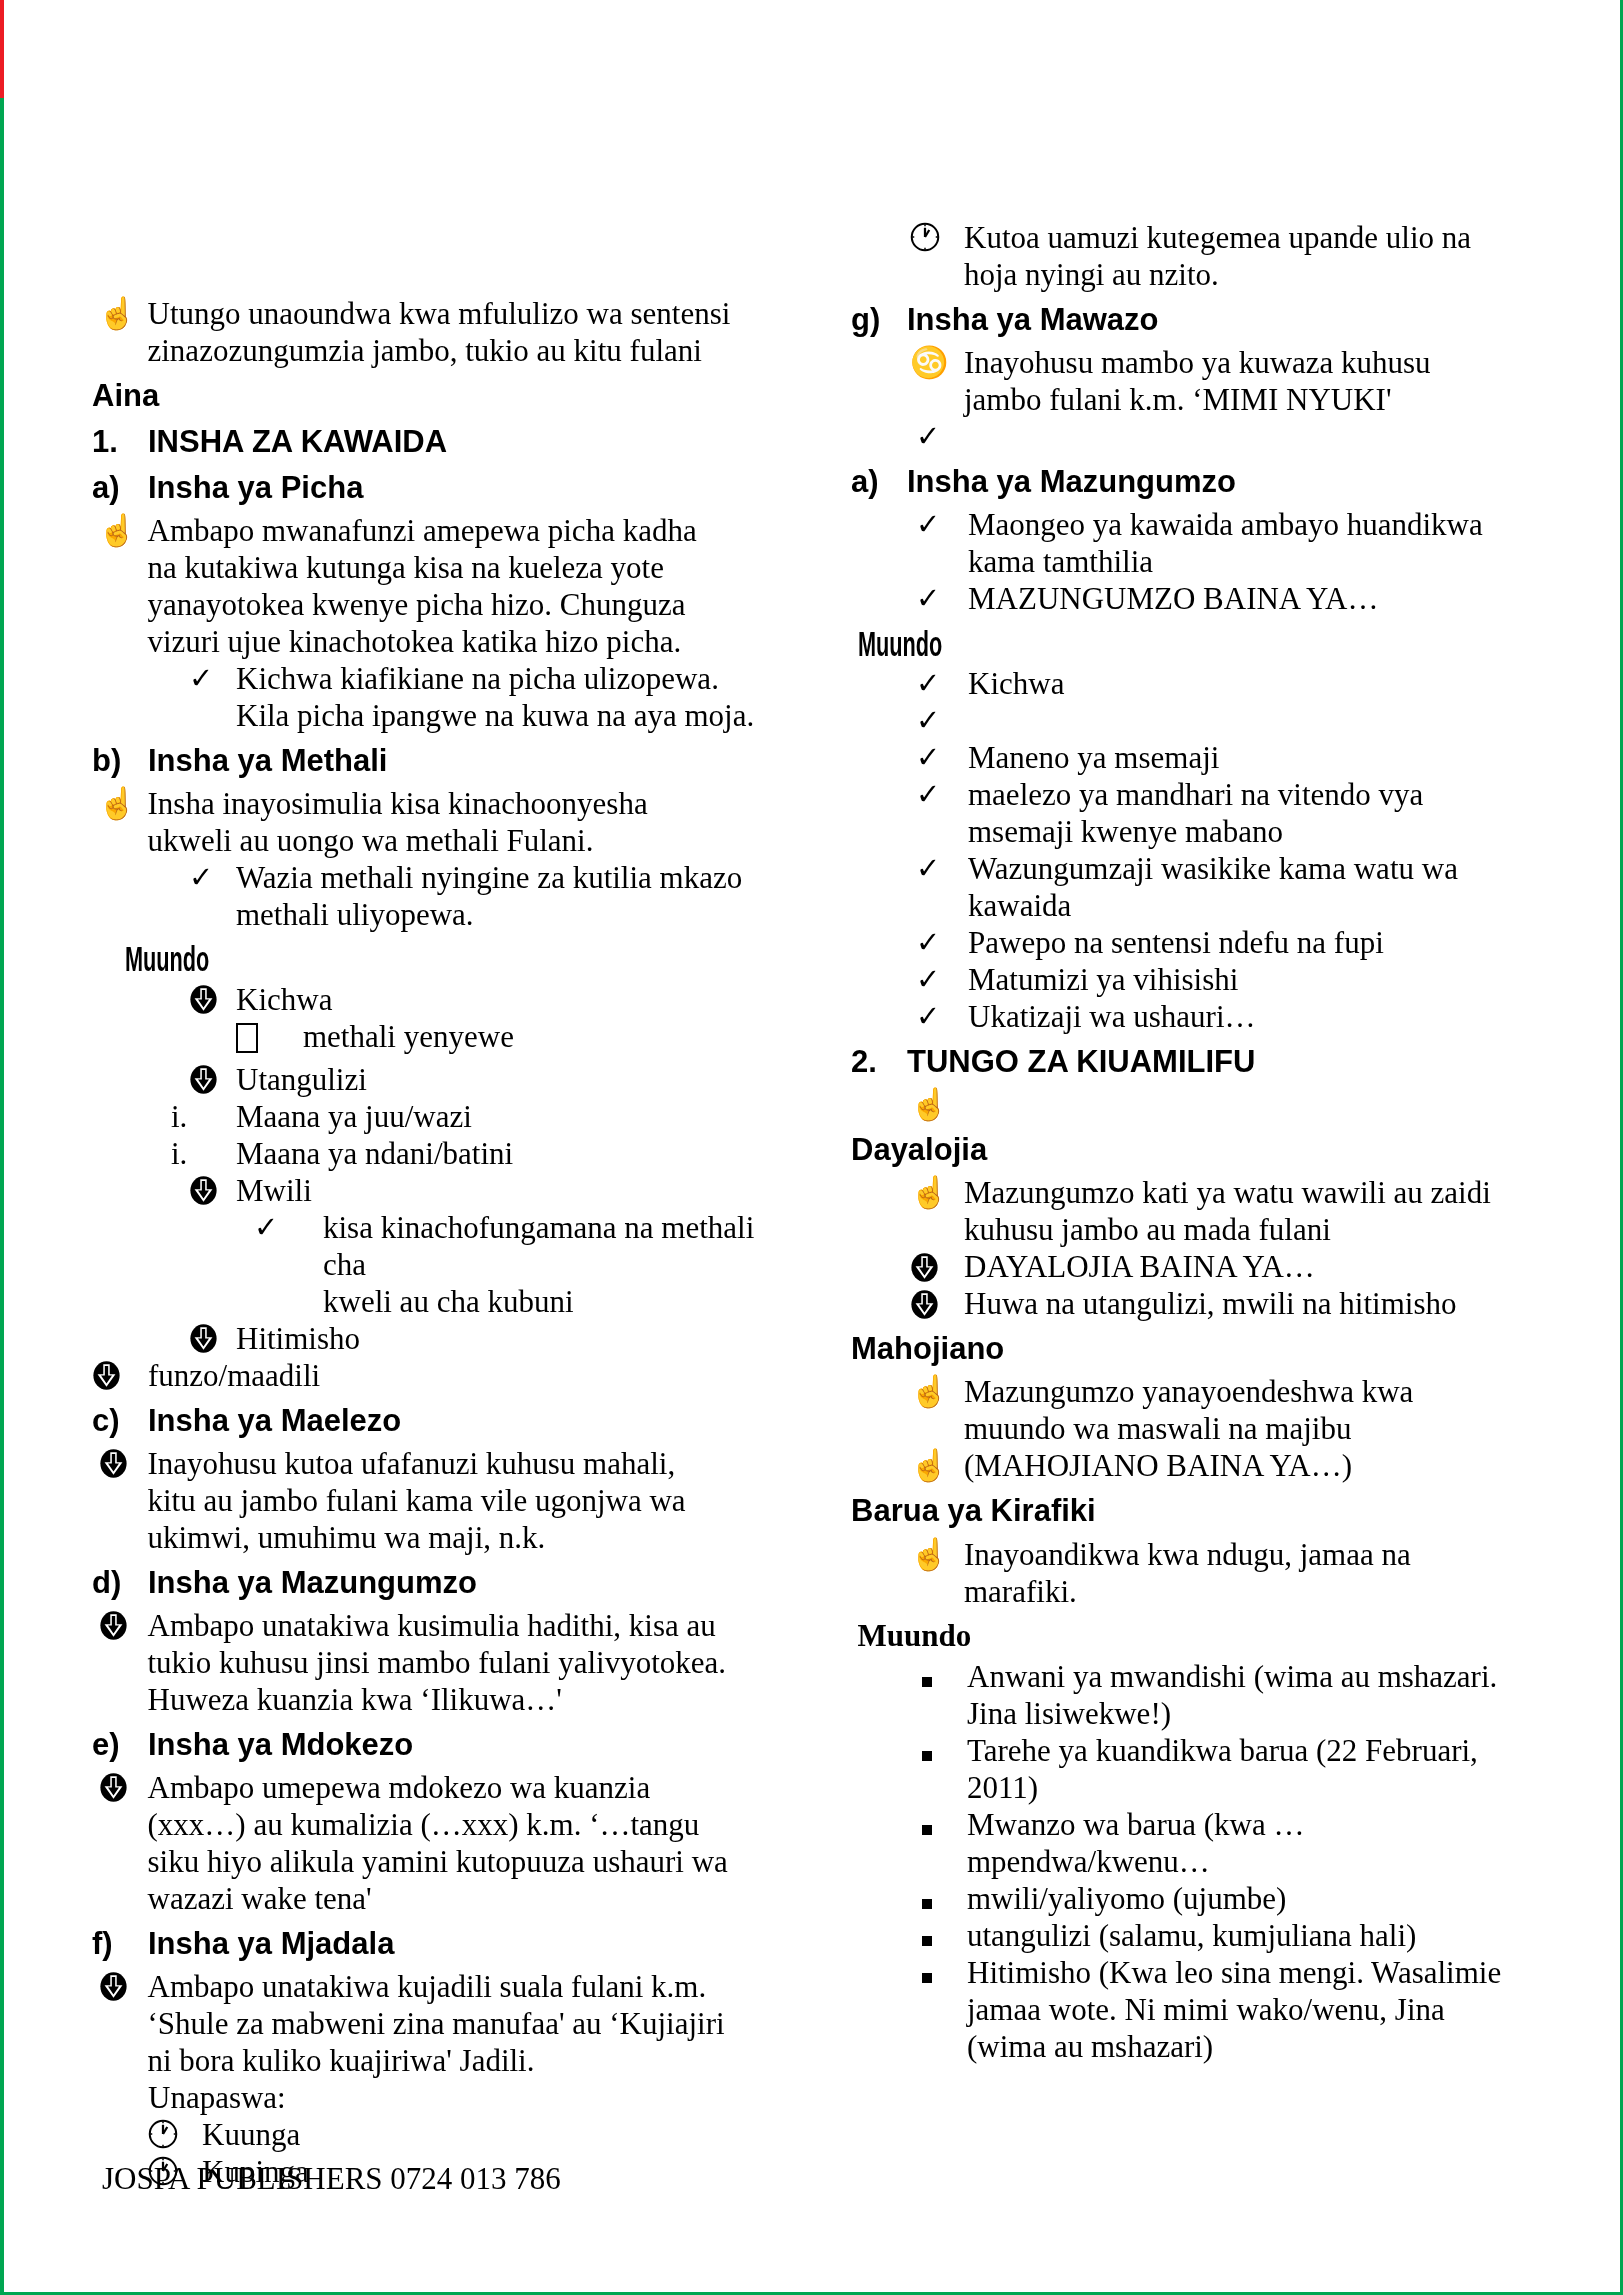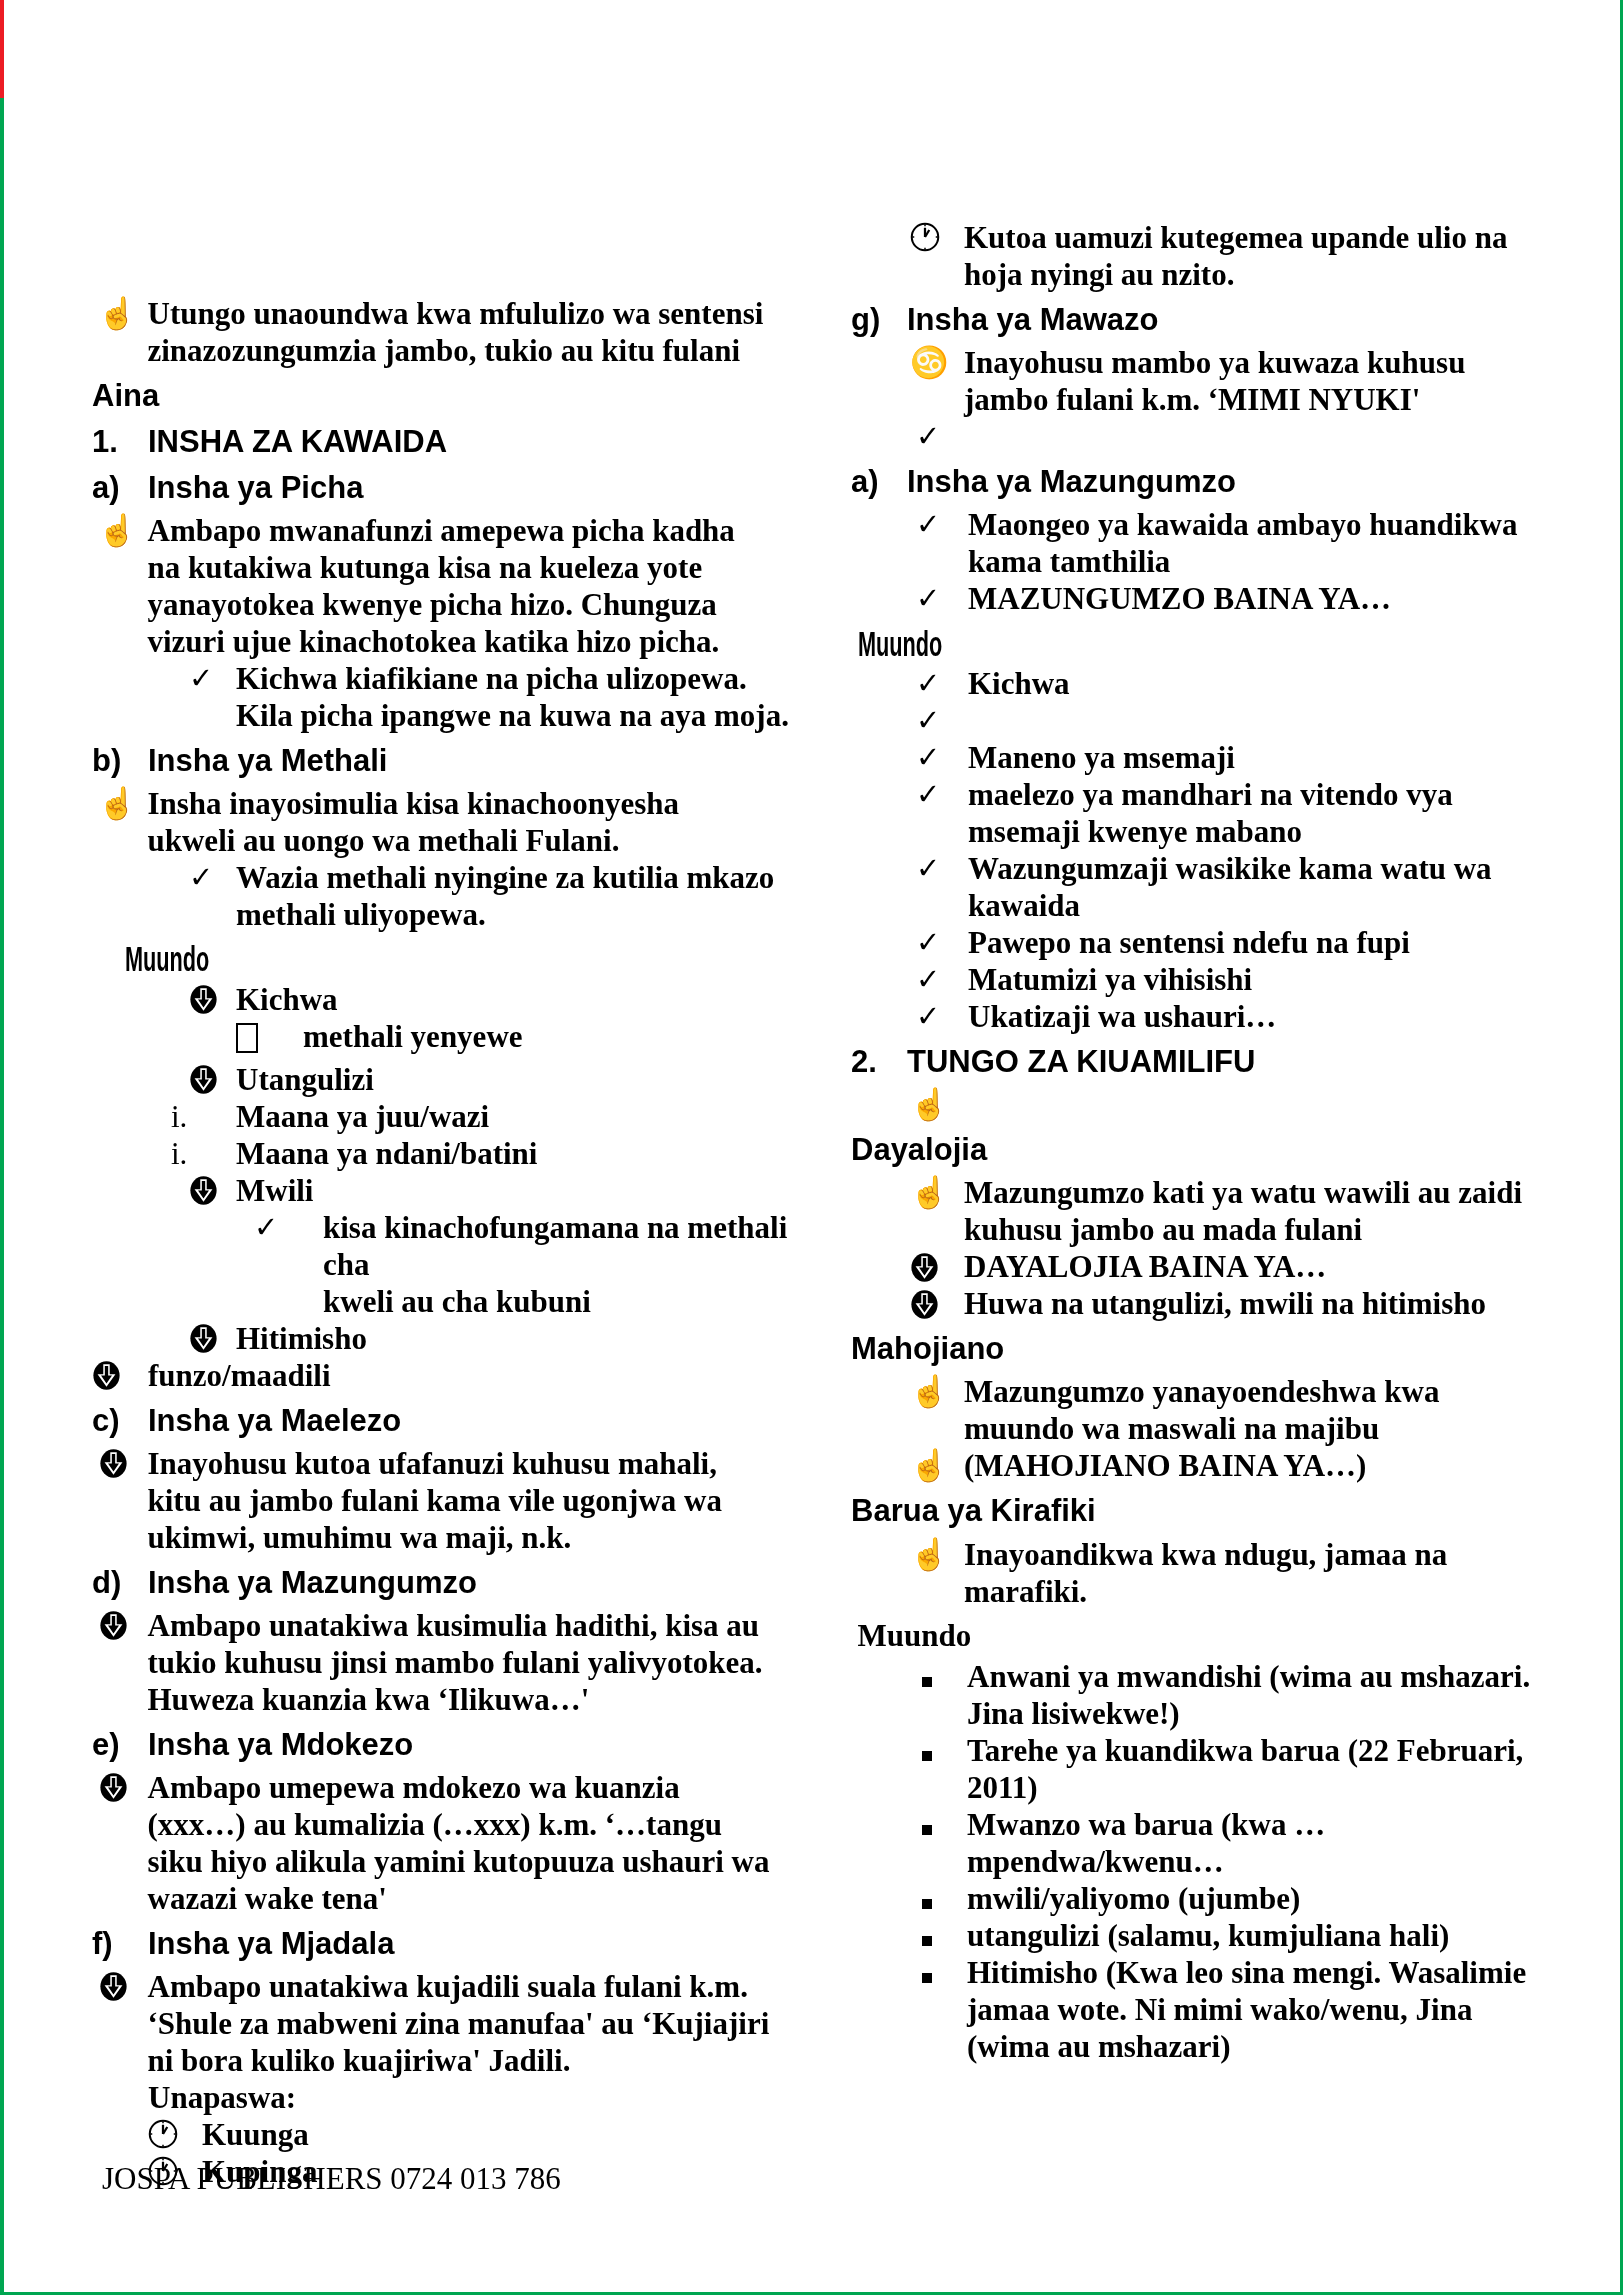--- a/index.html
+++ b/index.html
@@ -3,21 +3,21 @@
 <meta charset="utf-8">
 <style>
   html,body{margin:0;padding:0;background:#ffffff;}
   #page{position:relative;width:1624px;height:2295px;background:#ffffff;overflow:hidden;
         font-family:"Liberation Serif",serif;color:#000;}
   .edge{position:absolute;}
   .col{position:absolute;}
   #col-left{left:92px;top:295px;width:707px;}
   #col-right{left:851px;top:219px;width:710px;}
   .row{display:flex;align-items:flex-start;font:31px/37px "Liberation Serif",serif;}
-  .txt{white-space:pre-line;font-weight:bold;}
+  .txt{white-space:pre-line;}
   .mk{flex:0 0 auto;}
   
   .L0{padding-left:6.5px}      .L0>.mk{width:49px}
   .L1{padding-left:97px}     .L1>.mk{width:47px}
   .Lbox{padding-left:144px}   .Lbox>.mk{width:67px}
   .Lroman{padding-left:79px} .Lroman>.mk{width:65px}
   .Lchk3{padding-left:162px}  .Lchk3>.mk{width:69px}
   .Lclock{padding-left:56px}  .Lclock>.mk{width:54px}
   .Lplain{padding-left:56px}
   .Lout{padding-left:0}       .Lout>.mk{width:56px}

